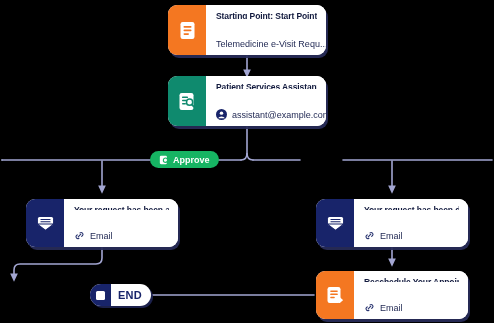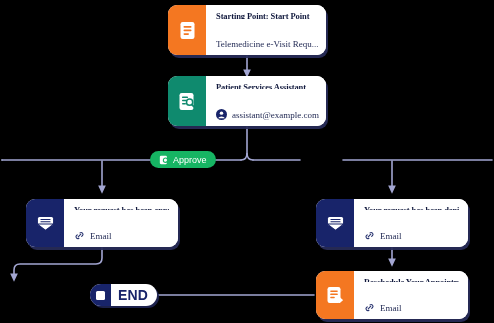--- a/index.html
+++ b/index.html
@@ -47,21 +47,20 @@
   }
   .node-body {
     flex: 1 1 auto;
     background: #ffffff;
     padding: 6px 9px 6px 10px;
     display: flex;
     flex-direction: column;
     justify-content: center;
     gap: 20px;
     min-width: 0;
-    font-family: Liberation Serif, serif;
   }
   .node-title {
     font-size: 8.5px;
     font-weight: bold;
     color: #121a3e;
     letter-spacing: -0.1px;
     white-space: nowrap;
     overflow: hidden;
     text-overflow: clip;
   }
@@ -90,21 +89,21 @@
   
   .badge {
     position: absolute;
     display: flex;
     align-items: center;
     gap: 4px;
     height: 17px;
     padding: 0 9px;
     border-radius: 9px;
     font-size: 9px;
-    font-weight: normal;
+    font-weight: bold;
     color: #ffffff;
     white-space: nowrap;
   }
   #badge-approve { left: 150px; top: 151px; background: #16b463; }
   #badge-deny    { left: 300px; top: 151px; background: #e2334f; }
 
   
   #node-end {
     position: absolute;
     left: 90px;
@@ -121,21 +120,21 @@
     width: 21px;
     background: #18246a;
     display: flex;
     align-items: center;
     justify-content: center;
   }
   #node-end .end-label {
     padding: 0 9px 0 7px;
     display: flex;
     align-items: center;
-    font-size: 14px;
+    font-size: 11px;
     font-weight: bold;
     color: #18246a;
     letter-spacing: 0.2px;
   }
   .stop-square {
     width: 9px;
     height: 9px;
     background: #ffffff;
     border-radius: 1.5px;
   }

